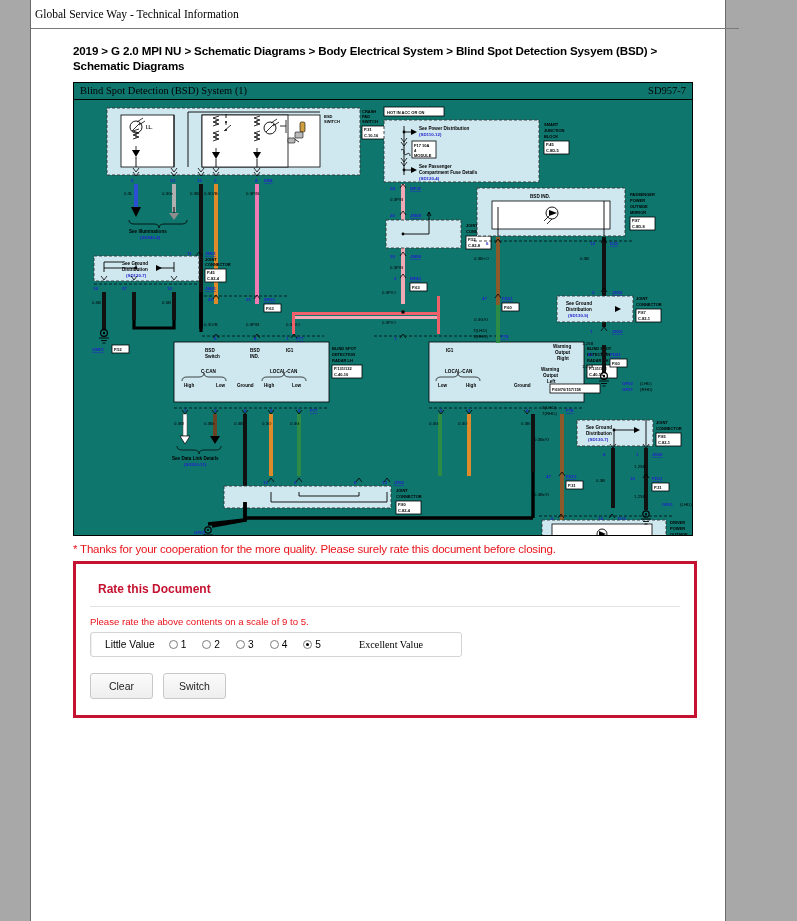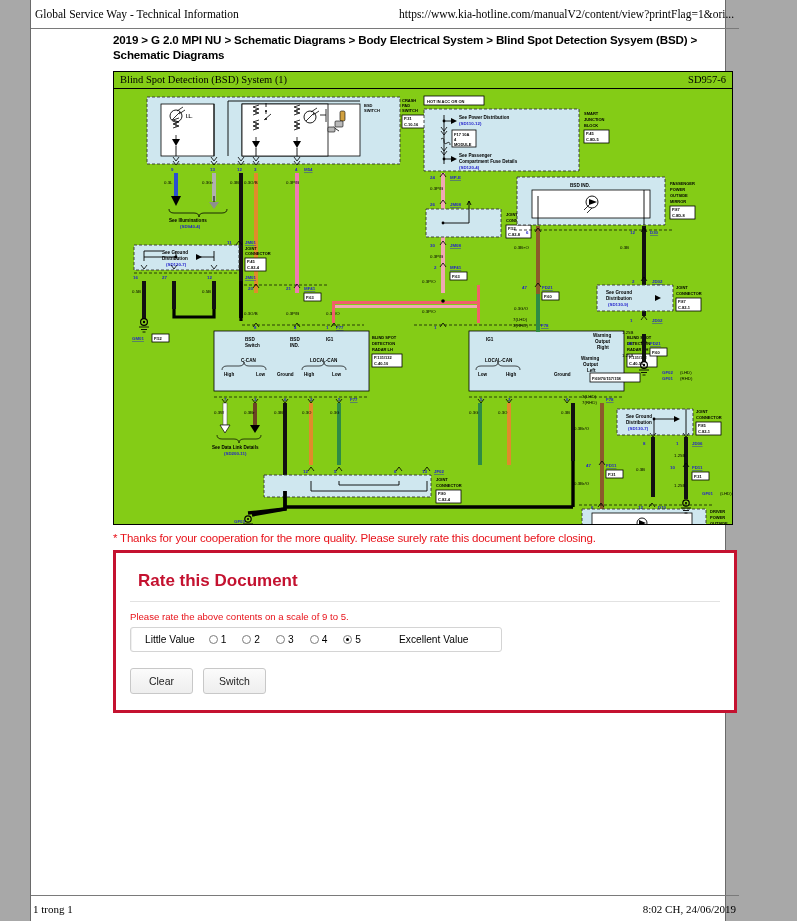--- a/index.html
+++ b/index.html
@@ -28,38 +28,38 @@
     font-family: "Liberation Serif", serif;
     font-size: 11.5px; color: #000;
   }
   .bh-left { margin-left: 4px; white-space: nowrap; }
   .bh-right { position: absolute; left: 368px; white-space: nowrap; }
   .header-rule {
     position: absolute; left: 0; top: 28px; width: 708px;
     border-bottom: 1px solid #7a7a7a;
   }
 
-  .doc-area { position: absolute; left: 42px; top: 33px; width: 624px; margin-left: 40px; }
+  .doc-area { position: absolute; left: 42px; top: 44px; width: 624px; }
 
   .breadcrumb-title {
     font-family: "Liberation Sans", sans-serif;
     font-weight: bold;
     font-size: 11.6px;
     line-height: 14.5px;
     color: #000;
     letter-spacing: -0.15px;
     width: 620px;
   }
 
   
   .sch-frame {
     margin-top: 9px;
     width: 620px;
     border: 1px solid #000;
-    background: #84cc16;
+    background: #0f766e;
   }
   .sch-caption {
     display: flex; justify-content: space-between; align-items: center;
     border-bottom: 1px solid #000;
     padding: 2px 6px 3px 6px;
     font-family: "Liberation Serif", serif;
     font-size: 10.5px;
   }
   .sch-body { position: relative; height: 435px; width: 618px; overflow: hidden; }
   .sch-body svg { display: block; }
@@ -80,21 +80,21 @@
     margin-top: 6px;
     width: 624px;
     border: 3px solid #c41230;
     background: #fff;
     padding: 10px 14px 16px 14px;
   }
   .rate-inner { border-top: 0; }
   .rate-title {
     font-family: "Liberation Sans", sans-serif;
     font-weight: bold;
-    font-size: 17px;
+    font-size: 12px;
     color: #c41230;
     padding: 8px 0 10px 8px;
     border-bottom: 1px solid #e2e2e2;
   }
   .rate-instruction {
     font-family: "Liberation Sans", sans-serif;
     font-size: 9.6px;
     color: #e8121a;
     margin-top: 9px;
   }
@@ -124,21 +124,21 @@
   .radio-dot.checked::after {
     content: ""; position: absolute;
     left: 2px; top: 2px; width: 3px; height: 3px;
     border-radius: 50%; background: #000;
   }
   .radio-num {
     font-family: "Liberation Sans", sans-serif;
     font-size: 10.2px; color: #000;
   }
   .scale-label-right {
-    font-family: Liberation Sans, sans-serif;
+    font-family: Liberation Serif, serif;
     font-size: 10.2px; color: #000; margin-left: -4px; padding-left: 26px;
   }
   .btn-row { margin-top: 16px; display: flex; }
   .form-btn {
     font-family: "Liberation Sans", sans-serif;
     font-size: 10.5px; color: #222;
     background: linear-gradient(#fbfbfb, #eeeeee);
     border: 1px solid #c8c8c8;
     border-radius: 3px;
     padding: 6px 0;
@@ -164,32 +164,31 @@
 </style>
 </head>
 <body>
 
 <div id="root">
 
   <div class="page-sheet">
 
     <div class="browser-header">
       <span class="bh-left">Global Service Way - Technical Information</span>
-      <span class="bh-right">https://www.kia-hotline.com/manualV2/content/view?printFlag=1&amp;ori...</span>
     </div>
     <div class="header-rule"></div>
 
     <div class="doc-area">
 
       <div class="breadcrumb-title">2019 &gt; G 2.0 MPI NU &gt; Schematic Diagrams &gt; Body Electrical System &gt; Blind Spot Detection Sysyem (BSD) &gt; Schematic Diagrams</div>
 
       <div class="sch-frame">
         <div class="sch-caption">
           <span>Blind Spot Detection (BSD) System (1)</span>
-          <span>SD957-6</span>
+          <span>SD957-7</span>
         </div>
         <div class="sch-body">
           <svg width="618" height="435" viewBox="0 0 618 435" xmlns="http://www.w3.org/2000/svg">
             <defs>
               <style>
                 .fillbox { fill:#cfe7ef; stroke:#000; stroke-width:0.8; }
                 .dashbox { fill:#cfe7ef; stroke:#333; stroke-width:0.9; stroke-dasharray:3 2; }
                 .wht { fill:#ffffff; stroke:#000; stroke-width:0.8; }
                 .ln  { stroke:#000; fill:none; }
                 .dln { stroke:#000; fill:none; stroke-dasharray:3 2; stroke-width:0.7; }
@@ -754,19 +753,15 @@
 
           <div class="btn-row">
             <div class="form-btn">Clear</div>
             <div class="form-btn">Switch</div>
           </div>
         </div>
       </div>
 
     </div>
 
-    <div class="page-footer">
-      <span class="pf-left">1 trong 1</span>
-      <span class="pf-right">8:02 CH, 24/06/2019</span>
-    </div>
 
   </div>
 </div>
 
 </body></html>

